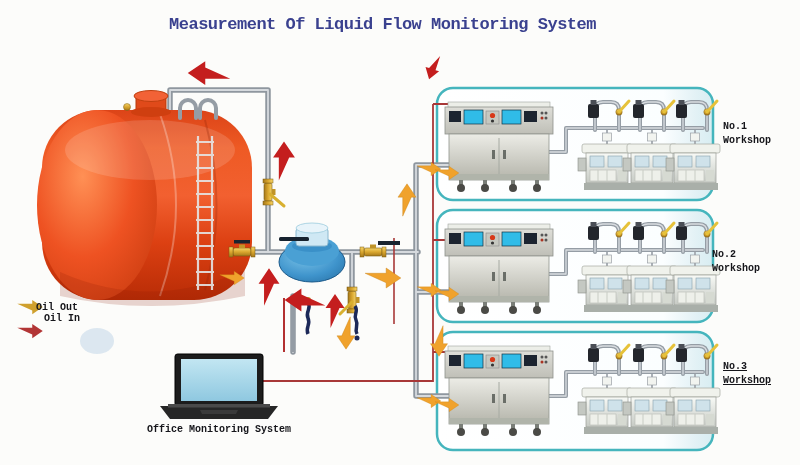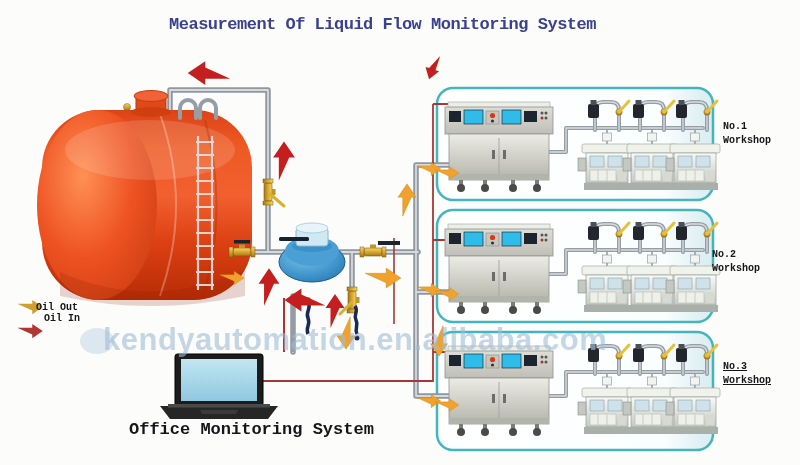--- a/index.html
+++ b/index.html
@@ -287,18 +287,17 @@
 
 <div class="txt title">Measurement Of Liquid Flow Monitoring System</div>
 
 <div class="txt lbl" style="left:36px;top:301px;">Oil Out</div>
 <div class="txt lbl" style="left:44px;top:312px;">Oil In</div>
 
 <div class="txt lbl" style="left:723px;top:120px;"><span>No.1</span><br><span>Workshop</span></div>
 <div class="txt lbl" style="left:700px;top:248px;margin-left:12px;"><span>No.2</span><br><span>Workshop</span></div>
 <div class="txt lbl" style="left:723px;top:360px;text-decoration:underline;"><span>No.3</span><br><span>Workshop</span></div>
 
-<div class="txt lbl" style="left:129px;top:423px;width:180px;text-align:center;font-size:17px;">Office Monitoring System</div>
+<div class="txt lbl" style="left:129px;top:423px;width:180px;text-align:center;font-size:10px;">Office Monitoring System</div>
 
 <div class="wmblob"></div>
-<div class="txt wm2">kendyautomation.en.alibaba.com</div>
 
 </div>
 
 </body></html>

